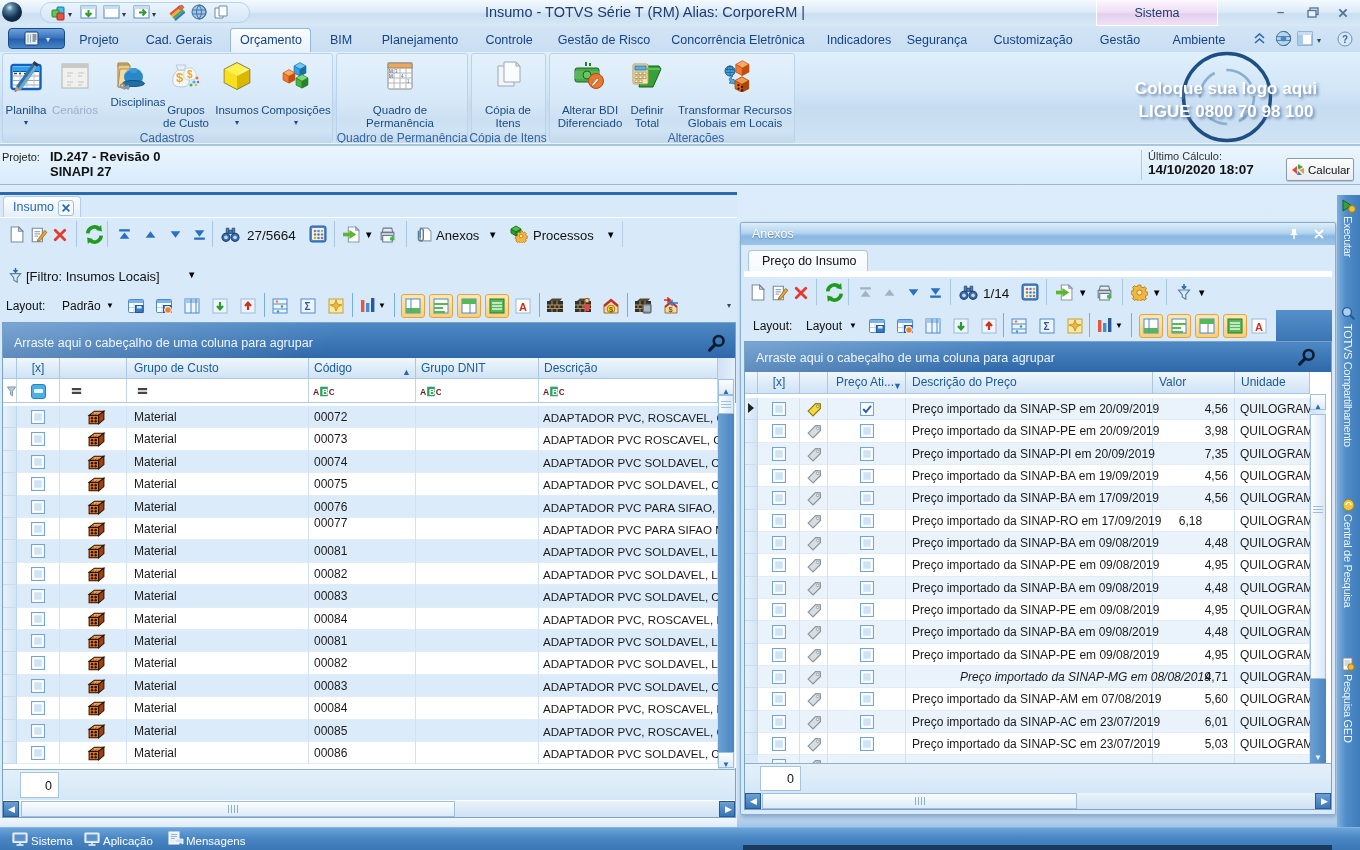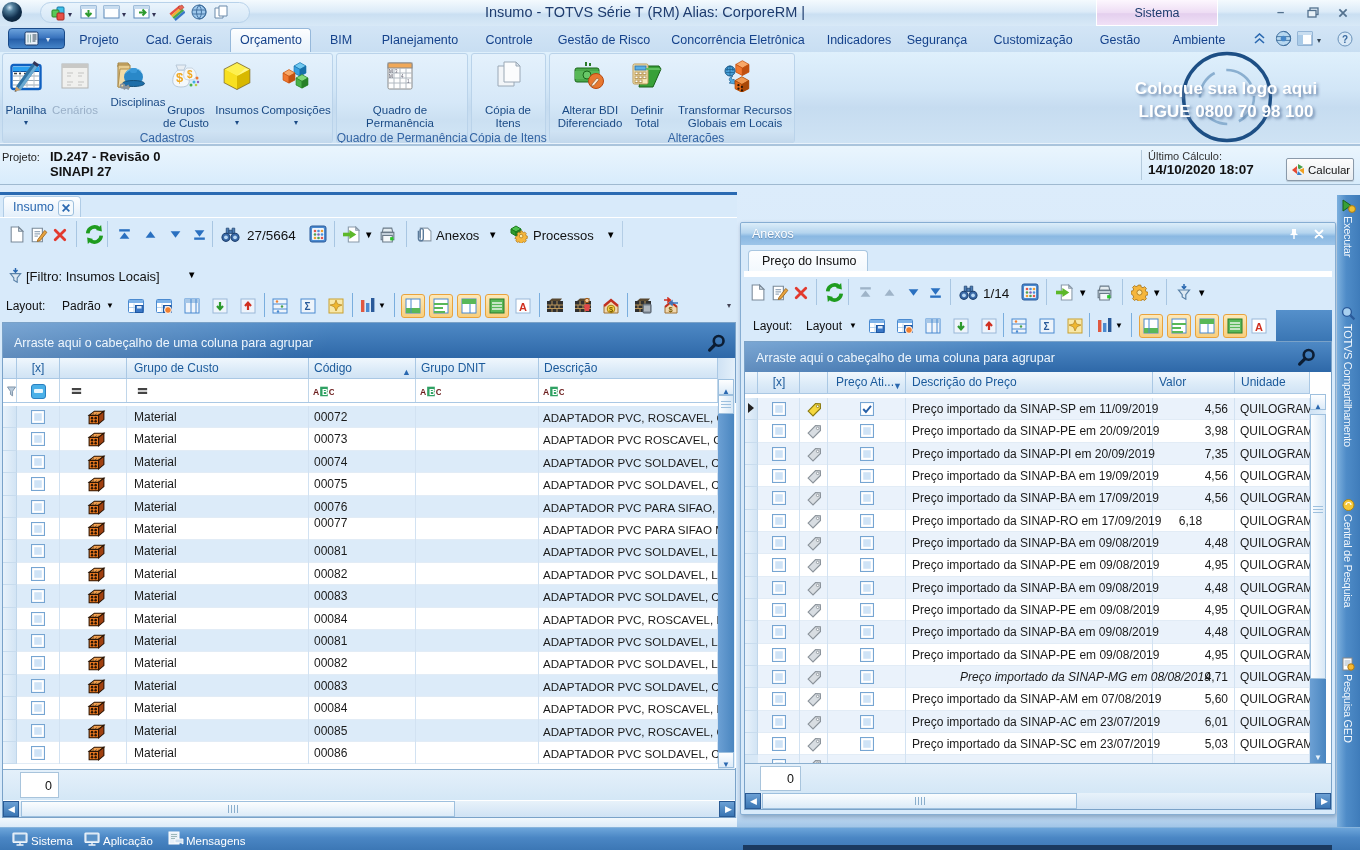--- a/index.html
+++ b/index.html
@@ -1182,21 +1182,21 @@
 <div class="a" style="left:1309px;top:398px;width:1px;height:22px;background:#d2e2f2"></div>
 <svg class="a" style="left:772px;top:402px" width="14" height="14">
     <use href="#cbx"></use>
   </svg>
 <svg class="a" style="left:806px;top:401px" width="17" height="17">
     <use href="#tagy"></use>
   </svg>
 <svg class="a" style="left:860px;top:402px" width="14" height="14">
     <use href="#cbxc"></use>
   </svg>
-<div class="a celltxt" style="left:912px;top:402px;">Preço importado da SINAP-SP em 11/09/2019</div>
+<div class="a celltxt" style="left:912px;top:402px;">Preço importado da SINAP-SP em 20/09/2019</div>
 <div class="a celltxt" style="left:1153px;top:402px;width:75px;text-align:right">4,56</div>
 <div class="a" style="left:1240px;top:398px;width:70px;height:22px;overflow:hidden">
     <div class="celltxt" style="position:absolute;left:0;top:4px">QUILOGRAMA</div>
   </div>
 <div class="a" style="left:748px;top:403px;width:0;height:0;border-left:6px solid #222;border-top:5px solid transparent;border-bottom:5px solid transparent"></div>
 <div class="a" style="left:758px;top:420px;width:552px;height:23px;background:#ffffff;border-bottom:1px solid #e2ecf6"></div>
 <div class="a" style="left:745px;top:420px;width:13px;height:23px;background:linear-gradient(90deg,#e8f2fb,#d2e4f4);border-bottom:1px solid #c8dcee;border-right:1px solid #c0d6ea"></div>
 <div class="a" style="left:799px;top:420px;width:1px;height:23px;background:#d2e2f2"></div>
 <div class="a" style="left:827px;top:420px;width:1px;height:23px;background:#d2e2f2"></div>
 <div class="a" style="left:905px;top:420px;width:1px;height:23px;background:#d2e2f2"></div>

